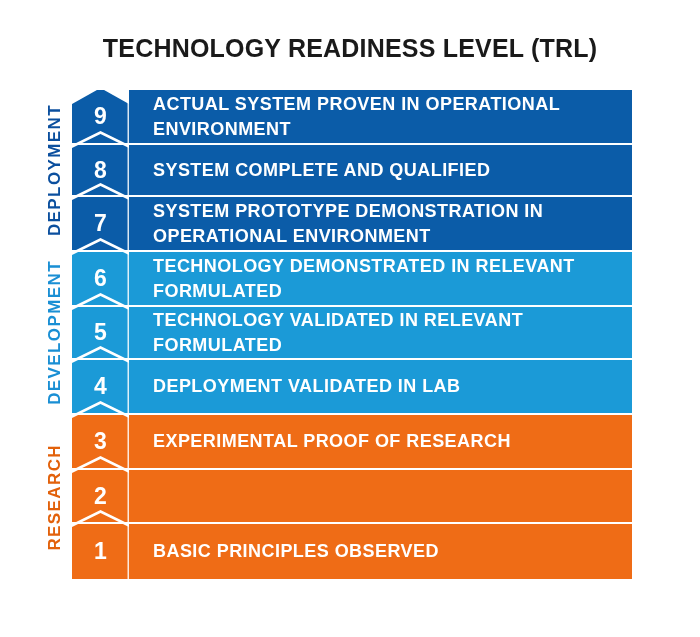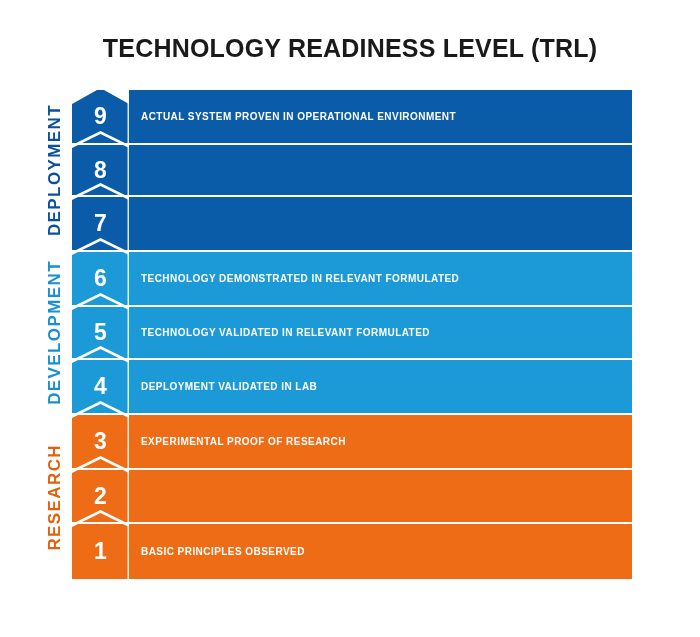--- a/index.html
+++ b/index.html
@@ -88,24 +88,24 @@
     width: 57px;
     flex: 0 0 57px;
     text-align: center;
     color: #ffffff;
     font-size: 23px;
     font-weight: bold;
     z-index: 3;
   }
   .row .txt {
     flex: 1 1 auto;
-    padding-left: 12px;
+    padding-left: 24px;
     padding-right: 14px;
     color: #ffffff;
-    font-size: 10px;
+    font-size: 18px;
     font-weight: bold;
     letter-spacing: 0.45px;
     line-height: 1.35;
   }
   .row.dark  { background: #0b5ca8; }
   .row.mid   { background: #1b9ad7; }
   .row.or    { background: #ef6c16; }
   .row.last  { border-bottom: none; }
 
   
@@ -142,24 +142,26 @@
 
     <div class="rows">
 
       <div class="row dark" style="top:0px; height:55px;">
         <div class="num">9</div>
         <div class="txt">ACTUAL SYSTEM PROVEN IN OPERATIONAL ENVIRONMENT</div>
       </div>
 
       <div class="row dark" style="top:55px; height:52px;">
         <div class="num">8</div>
+        <div class="txt">SYSTEM COMPLETE AND QUALIFIED</div>
       </div>
 
       <div class="row dark" style="top:107px; height:55px;">
         <div class="num">7</div>
+        <div class="txt">SYSTEM PROTOTYPE DEMONSTRATION IN OPERATIONAL ENVIRONMENT</div>
       </div>
 
       <div class="row mid" style="top:162px; height:55px;">
         <div class="num">6</div>
         <div class="txt">TECHNOLOGY DEMONSTRATED IN RELEVANT FORMULATED</div>
       </div>
 
       <div class="row mid" style="top:217px; height:53px;">
         <div class="num">5</div>
         <div class="txt">TECHNOLOGY VALIDATED IN RELEVANT FORMULATED</div>

